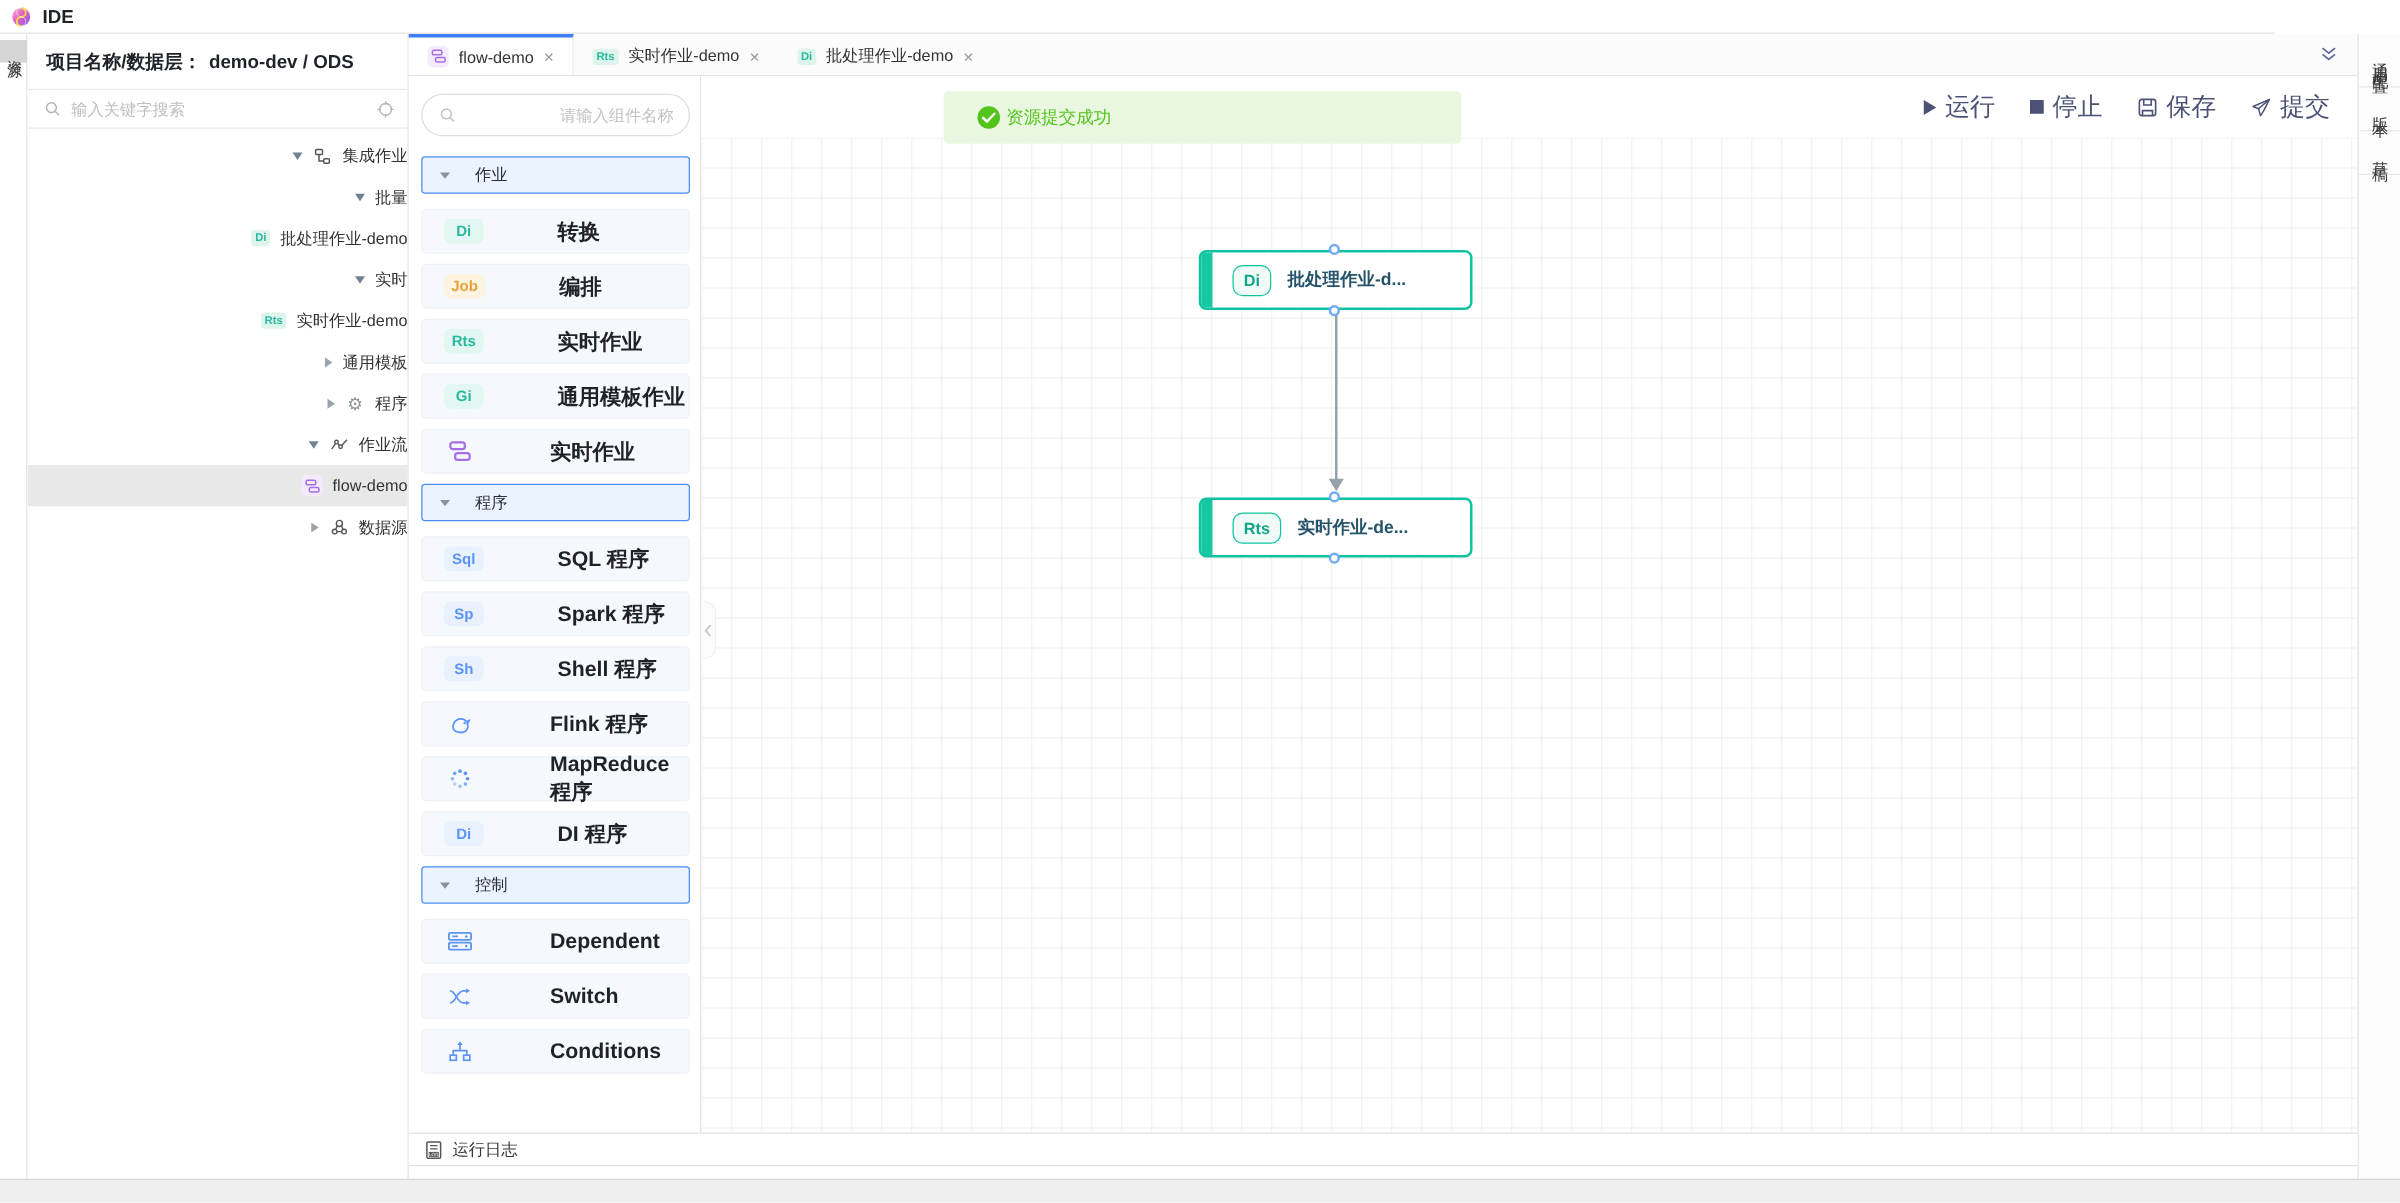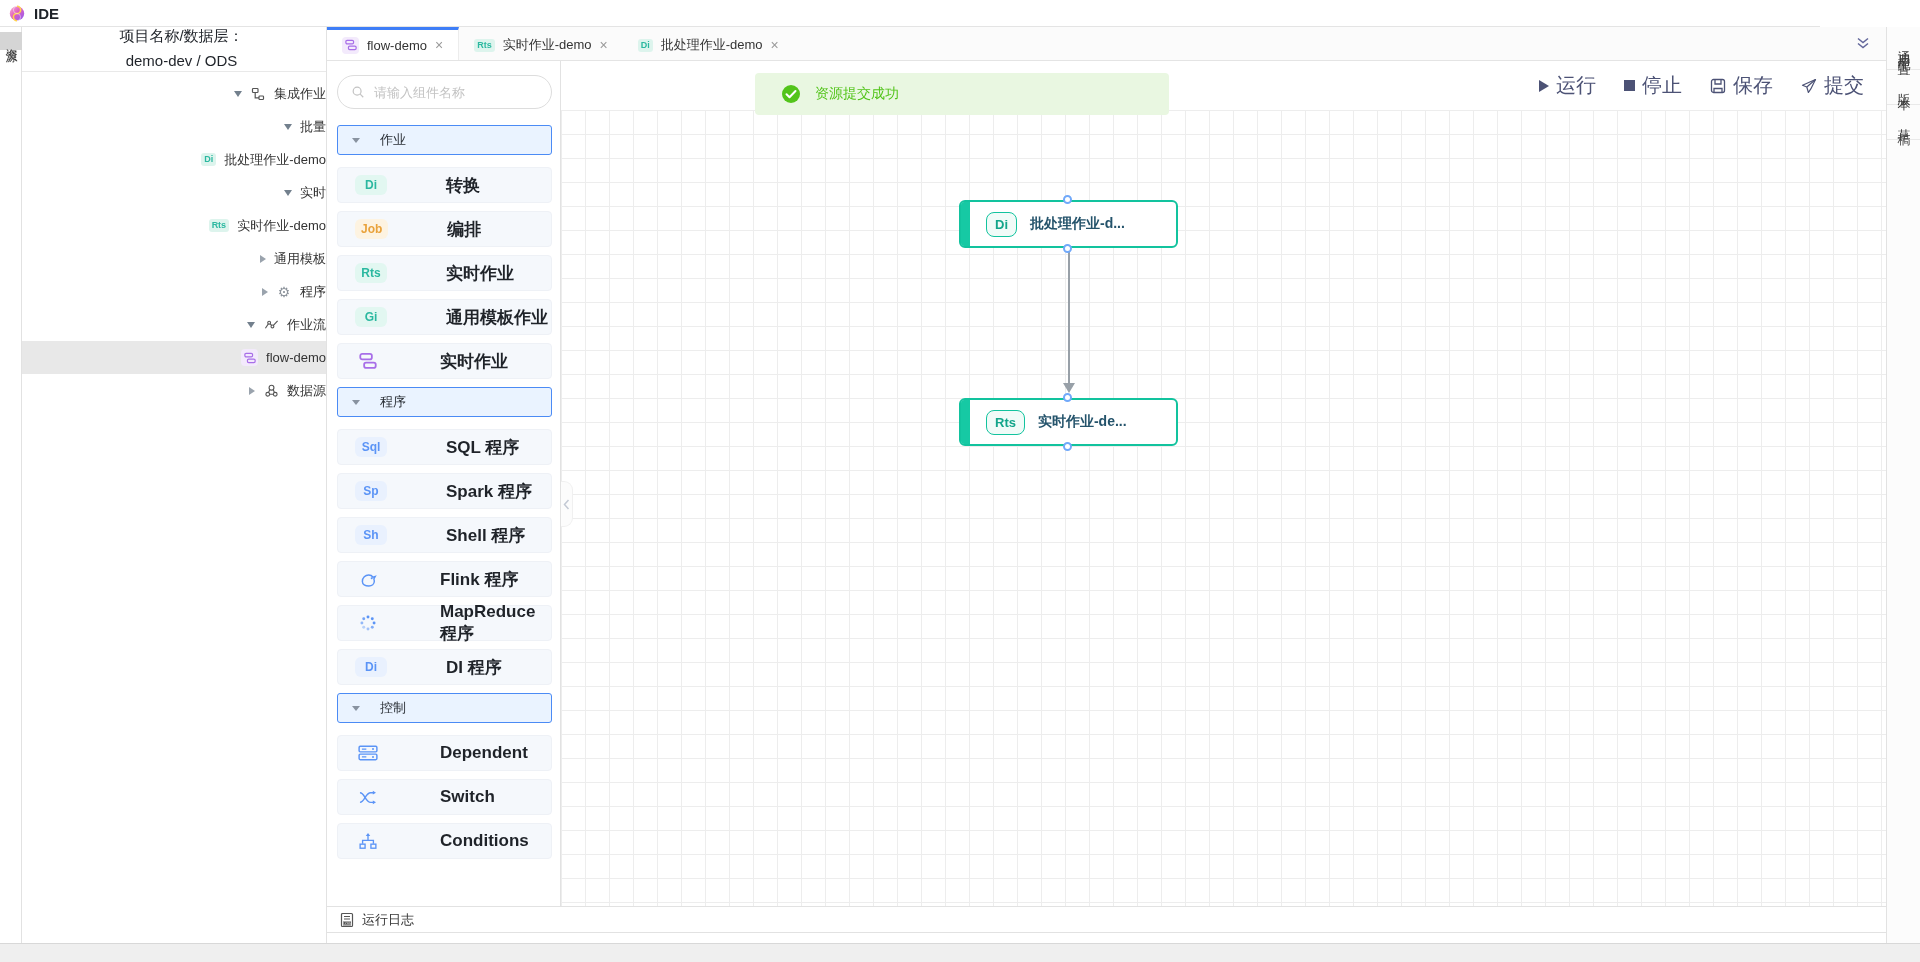--- a/index.html
+++ b/index.html
@@ -17,21 +17,21 @@
     background:#fff; border-right:1px solid #e2e2e2; }
   .activity-tab { margin-top:5px; width:22px; padding:7px 0; background:#d5d5d5;
     display:flex; justify-content:center; cursor:pointer; }
   .vtext { writing-mode:vertical-rl; text-orientation:upright; font-size:12px;
     color:#333; letter-spacing:2px; }
 
   
   .sidebar { position:absolute; left:22px; top:27px; width:305px; height:916px;
     background:#fff; border-right:1px solid #e2e2e2; }
   .sidebar-header { height:45px; display:flex; align-items:center; padding-left:15px;
-    font-size:15px; font-weight:normal; color:#1f2329; border-bottom:1px solid #e9e9e9; gap:6px;flex-direction:column; }
+    font-size:15px; font-weight:bold; color:#1f2329; border-bottom:1px solid #e9e9e9; gap:6px; }
   .sidebar-search { height:31px; display:flex; align-items:center; gap:7px;
     padding:0 10px 0 12px; border-bottom:1px solid #e9e9e9; }
   .sidebar-search input { flex:1; border:none; outline:none; font-size:13px; color:#333;
     font-family:inherit; }
   .sidebar-search input::placeholder { color:#bfbfbf; }
   .tree { padding-top:5px; }
   .tree-row { height:33px; display:flex; align-items:center; gap:8px; font-size:13px;
     color:#333; cursor:pointer;justify-content:flex-end; }
   .tree-row.selected { background:#e8e8e8; }
   .caret-d { width:0; height:0; border-left:4.5px solid transparent;
@@ -56,21 +56,21 @@
   .tabbar-spacer { flex:1; }
   .tabbar-collapse { width:46px; display:flex; align-items:center; justify-content:center;
     cursor:pointer; }
 
   
   .palette { position:absolute; left:327px; top:61px; width:234px; height:845px;
     background:#fff; border-right:1px solid #e2e2e2; padding:14px 8px 0 10px; }
   .p-search { height:34px; border:1px solid #ddd; border-radius:17px; display:flex;
     align-items:center; gap:8px; padding:0 12px; margin-bottom:16px; }
   .p-search input { flex:1; border:none; outline:none; font-size:13px; min-width:0;
-    font-family:inherit; }
+    font-family:inherit;text-align:right; }
   .p-search input::placeholder { color:#c3c3c3; }
   .p-group { height:30px; border:1px solid #4b8bf5; background:#eaf3ff; border-radius:3px;
     display:flex; align-items:center; gap:20px; padding-left:14px; margin-bottom:12px;
     font-size:13px; color:#2a2f36; cursor:pointer; }
   .p-group .caret-d { border-top-color:#8892a0; border-left-width:4px; border-right-width:4px;
     border-top-width:5px; }
   .p-item { height:36px; background:#f5f8fc; border:1px solid #eef1f6; border-radius:4px;
     display:flex; align-items:center; padding-left:17px; gap:15px; margin-bottom:8px;
     cursor:grab; }
   .p-item:last-child { margin-bottom:12px; }
@@ -92,21 +92,21 @@
     background-size:24px 24px; }
   .canvas-toolbar { position:absolute; left:0; top:0; right:0; height:49px; background:#fff;
     display:flex; align-items:center; justify-content:flex-end; gap:28px;
     padding-right:22px; z-index:3; }
   .tb-btn { display:flex; align-items:center; gap:7px; font-size:20px; color:#4c5275;
     cursor:pointer; }
   .ic-play { width:0; height:0; border-top:6px solid transparent;
     border-bottom:6px solid transparent; border-left:10px solid #4c5275; }
   .ic-stop { width:11px; height:11px; background:#4c5275; }
   .toast { position:absolute; left:194px; top:12px; width:414px; height:42px;
-    background:#e9f7e1; border-radius:4px; display:flex; align-items:center; gap:14px;
+    background:#e9f7e1; border-radius:4px; display:flex; align-items:center; gap:4px;
     padding-left:26px; z-index:4; }
   .toast-text { font-size:14px; color:#52c41a; }
 
   .node { position:absolute; width:219px; height:48px; background:#fff;
     border:2px solid #12c39e; border-radius:6px; display:flex; align-items:center;
     cursor:move; z-index:2; }
   .node-accent { position:absolute; left:0; top:0; bottom:0; width:9px; background:#16c9a4;
     border-radius:3px 0 0 3px; }
   .node-badge { margin-left:25px; border:1.5px solid #12c39e; border-radius:8px;
     background:#f0fbf8; color:#12a58a; padding:5px 8px; font-size:13px; font-weight:bold;
@@ -167,20 +167,38 @@
   <div class="activity-tab">
     <span class="vtext">资源</span>
   </div>
 </div>
 
 <div class="sidebar">
   <div class="sidebar-header">
     <span>项目名称/数据层：</span>
     <span>demo-dev / ODS</span>
   </div>
+  <div class="sidebar-search">
+    <span class="ic-box">
+      <svg width="14" height="14" viewBox="0 0 16 16">
+          <circle cx="7" cy="7" r="4.5" fill="none" stroke="#b5b5b5" stroke-width="1.4"></circle>
+          <line x1="10.5" y1="10.5" x2="14" y2="14" stroke="#b5b5b5" stroke-width="1.4"></line>
+        </svg>
+    </span>
+    <input type="text" placeholder="输入关键字搜索" style="">
+    <span class="ic-box">
+      <svg width="15" height="15" viewBox="0 0 16 16" stroke="#b5b5b5" stroke-width="1.2" fill="none">
+        <circle cx="8" cy="8" r="5"></circle>
+          <line x1="8" y1="1" x2="8" y2="4"></line>
+          <line x1="8" y1="12" x2="8" y2="15"></line>
+        <line x1="1" y1="8" x2="4" y2="8"></line>
+          <line x1="12" y1="8" x2="15" y2="8"></line>
+        </svg>
+    </span>
+  </div>
 
   <div class="tree">
     <div class="tree-row" style="padding-left:13px">
       <span class="caret-d"></span>
       <span class="ic-box">
         <svg width="14" height="14" viewBox="0 0 14 14" fill="none" stroke="#555" stroke-width="1.2">
           <rect x="1.5" y="1.5" width="5.5" height="4" rx="0.8"></rect>
             <rect x="8" y="9" width="4.5" height="3.5" rx="0.8"></rect>
           <path d="M4.2 5.5 v5.3 h3.8"></path>
           </svg>

